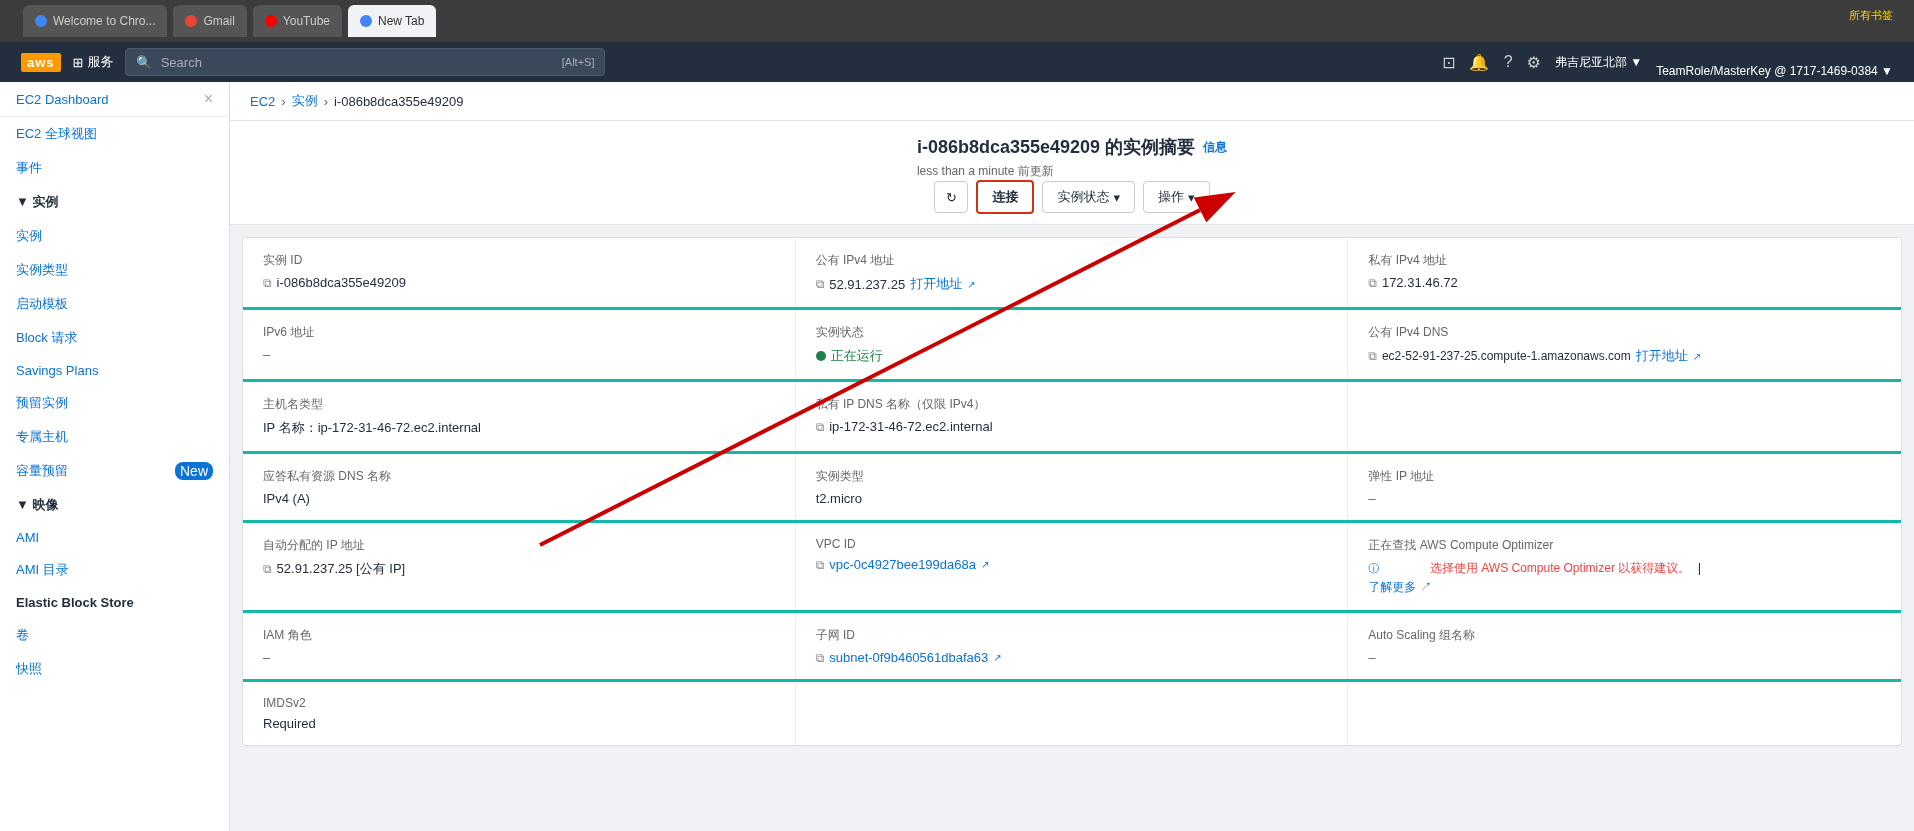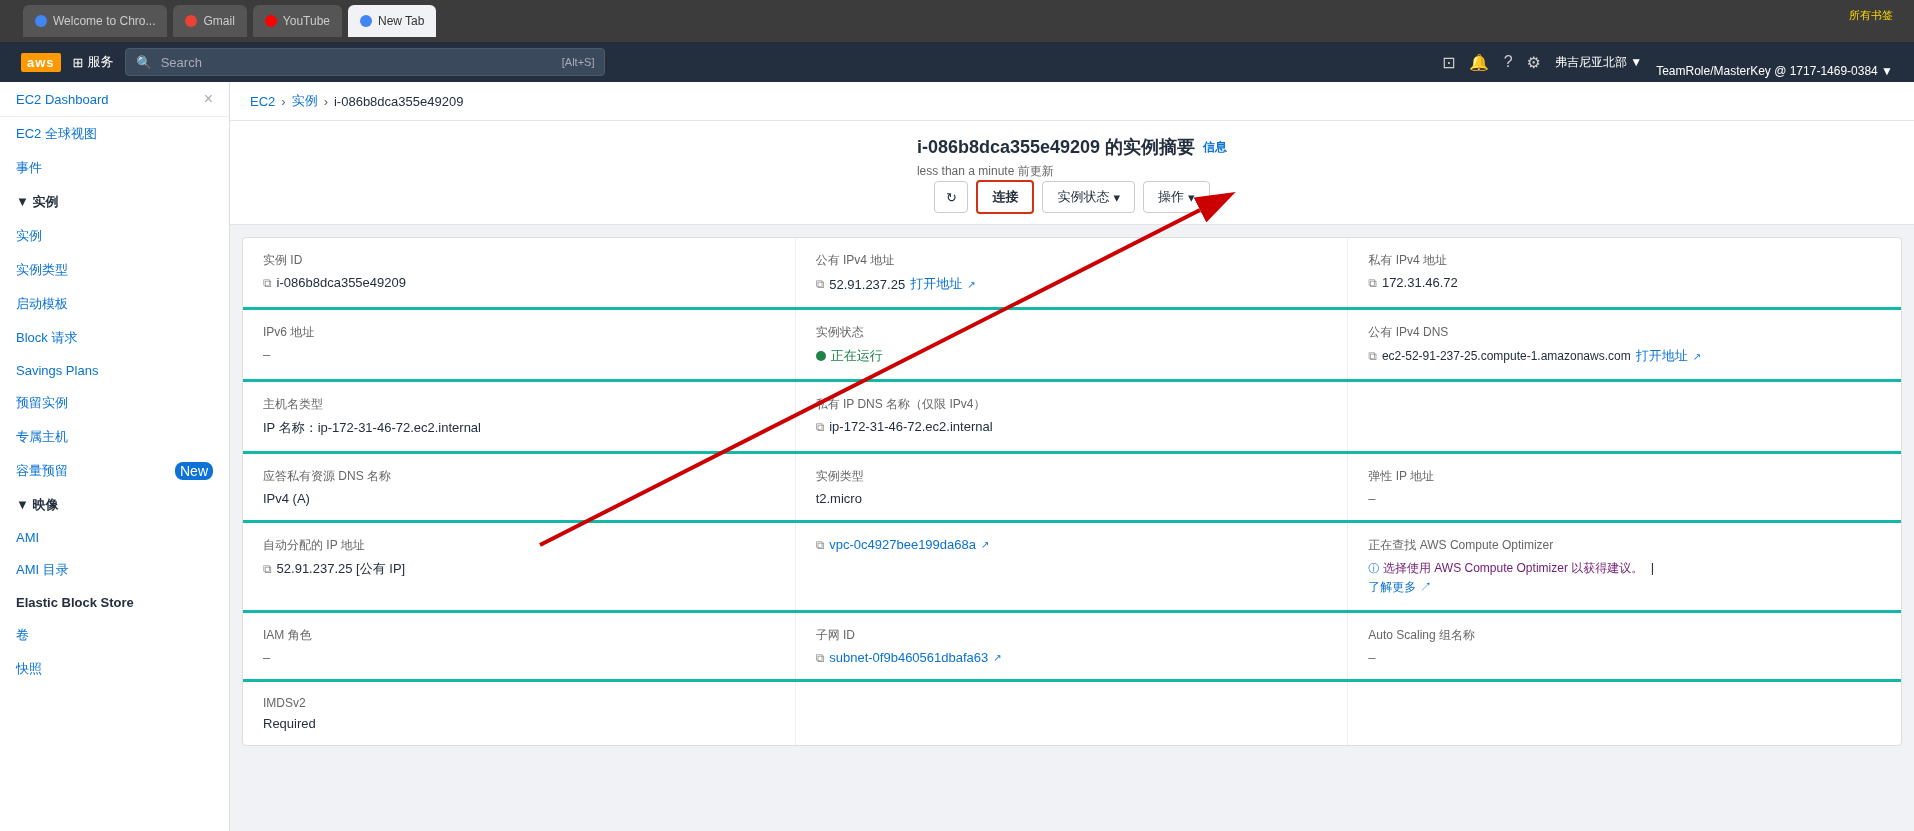--- a/index.html
+++ b/index.html
@@ -483,32 +483,33 @@
 
       <div class="details-row">
         <div class="detail-cell">
           <div class="detail-label">自动分配的 IP 地址</div>
           <div class="detail-value">
             <span class="copy-icon">⧉</span>
             <span>52.91.237.25 [公有 IP]</span>
           </div>
         </div>
         <div class="detail-cell">
+          <div class="detail-label">VPC ID</div>
           <div class="detail-value">
             <span class="copy-icon">⧉</span>
             <a href="#" style="color:#0972d3;">vpc-0c4927bee199da68a</a>
             <span style="color:#0972d3;font-size:10px;">↗</span>
           </div>
         </div>
         <div class="detail-cell">
           <div class="detail-label">正在查找 AWS Compute Optimizer</div>
           <div class="detail-value" style="flex-direction:column;align-items:flex-start;gap:2px;">
             <div>
               <span style="color:#0972d3;font-size:11px;">ⓘ</span>
-              <a href="#" style="color:#701a75;font-size:12px;">选择使用 AWS Compute Optimizer 以获得建议。</a>
+              <a href="#" style="color:#ef4444;font-size:12px;margin-left:47px;">选择使用 AWS Compute Optimizer 以获得建议。</a>
               <span style="margin:0 4px;">|</span>
             </div>
             <a href="#" style="color:#0972d3;font-size:12px;">了解更多 ↗</a>
           </div>
         </div>
       </div>
 
       <div class="details-row">
         <div class="detail-cell">
           <div class="detail-label">IAM 角色</div>

